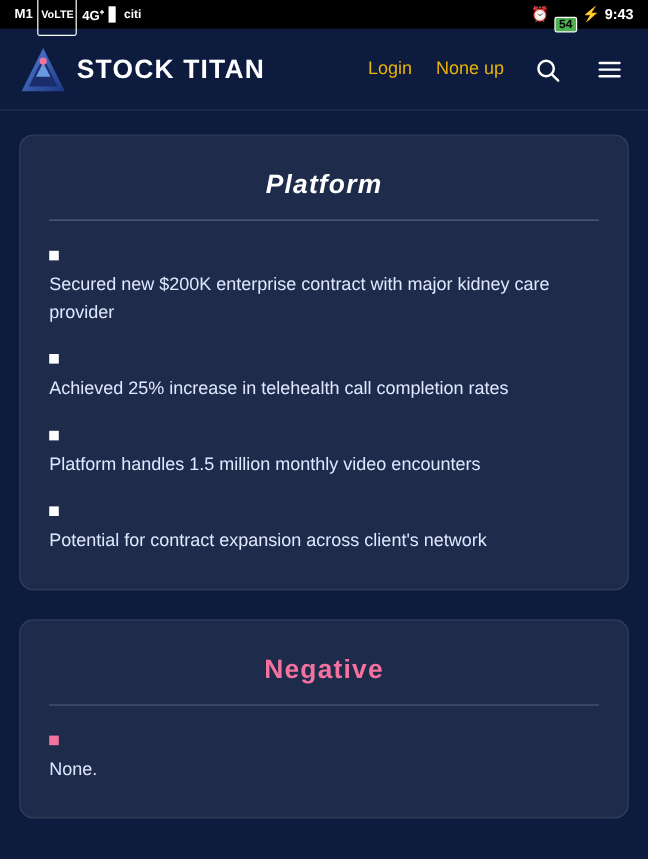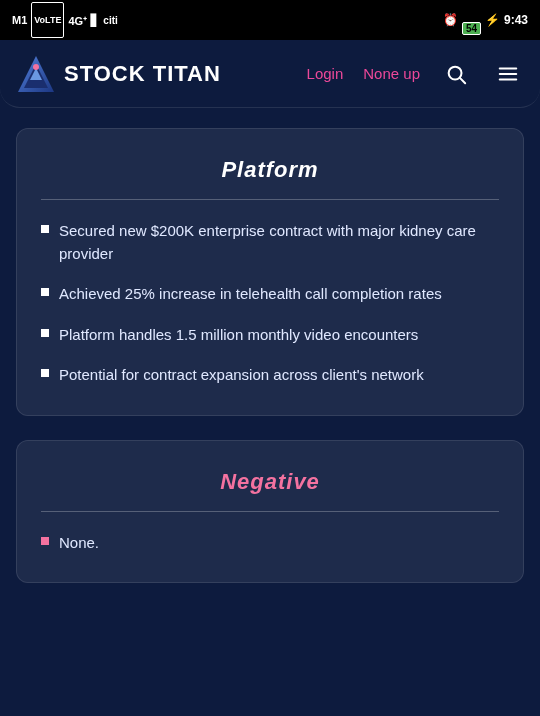--- a/index.html
+++ b/index.html
@@ -16,21 +16,21 @@
 
     
     .status-bar {
       background: #000;
       color: #fff;
       font-size: 12px;
       padding: 4px 12px;
       display: flex;
       align-items: center;
       justify-content: space-between;
-      height: 40px;
+      height: 24px;
     }
     .status-left {
       display: flex;
       align-items: center;
       gap: 4px;
       font-size: 11px;
       font-weight: 600;
     }
     .status-right {
       display: flex;
@@ -41,21 +41,20 @@
     }
 
     
     .navbar {
       background: #0d1b3e;
       border-bottom: 1px solid rgba(255,255,255,0.1);
       display: flex;
       padding: 10px 16px;
       height: 68px;
       gap: 12px;
-      border-radius: 20px;
     }
 
     .logo-container {
       display: flex;
       align-items: center;
       gap: 8px;
       flex: 1;
     }
 
     .logo-icon {
@@ -71,21 +70,21 @@
       text-transform: uppercase;
     }
 
     .nav-links {
       display: flex;
       align-items: center;
       gap: 20px;
     }
 
     .nav-link {
-      color: #ec4899;
+      color: #eab308;
       font-size: 15px;
       font-weight: 500;
       text-decoration: none;
       cursor: pointer;
     }
 
     .nav-icon-btn {
       color: #fff;
       font-size: 20px;
       cursor: pointer;
@@ -144,20 +143,21 @@
       padding: 0;
     }
 
     .bullet-item {
       display: flex;
       align-items: flex-start;
       gap: 10px;
       font-size: 15px;
       line-height: 1.5;
       color: #e0e8ff;
+      flex-direction: column;
     }
 
     .bullet-square {
       width: 8px;
       height: 8px;
       background: #fff;
       flex-shrink: 0;
       margin-top: 5px;
     }
 
@@ -247,21 +247,21 @@
       </li>
       <li class="bullet-item">
         <div class="bullet-square"></div>
         <span>Potential for contract expansion across client's network</span>
       </li>
     </ul>
   </div>
 
   <div class="card">
     <div class="card-title negative">
-      <span style="font-style:italic;">Negative</span>
+      <span style="">Negative</span>
     </div>
     <hr class="card-divider">
     <ul class="bullet-list">
       <li class="bullet-item">
         <div class="bullet-square negative"></div>
         <span class="none-text">None.</span>
       </li>
     </ul>
   </div>
 

